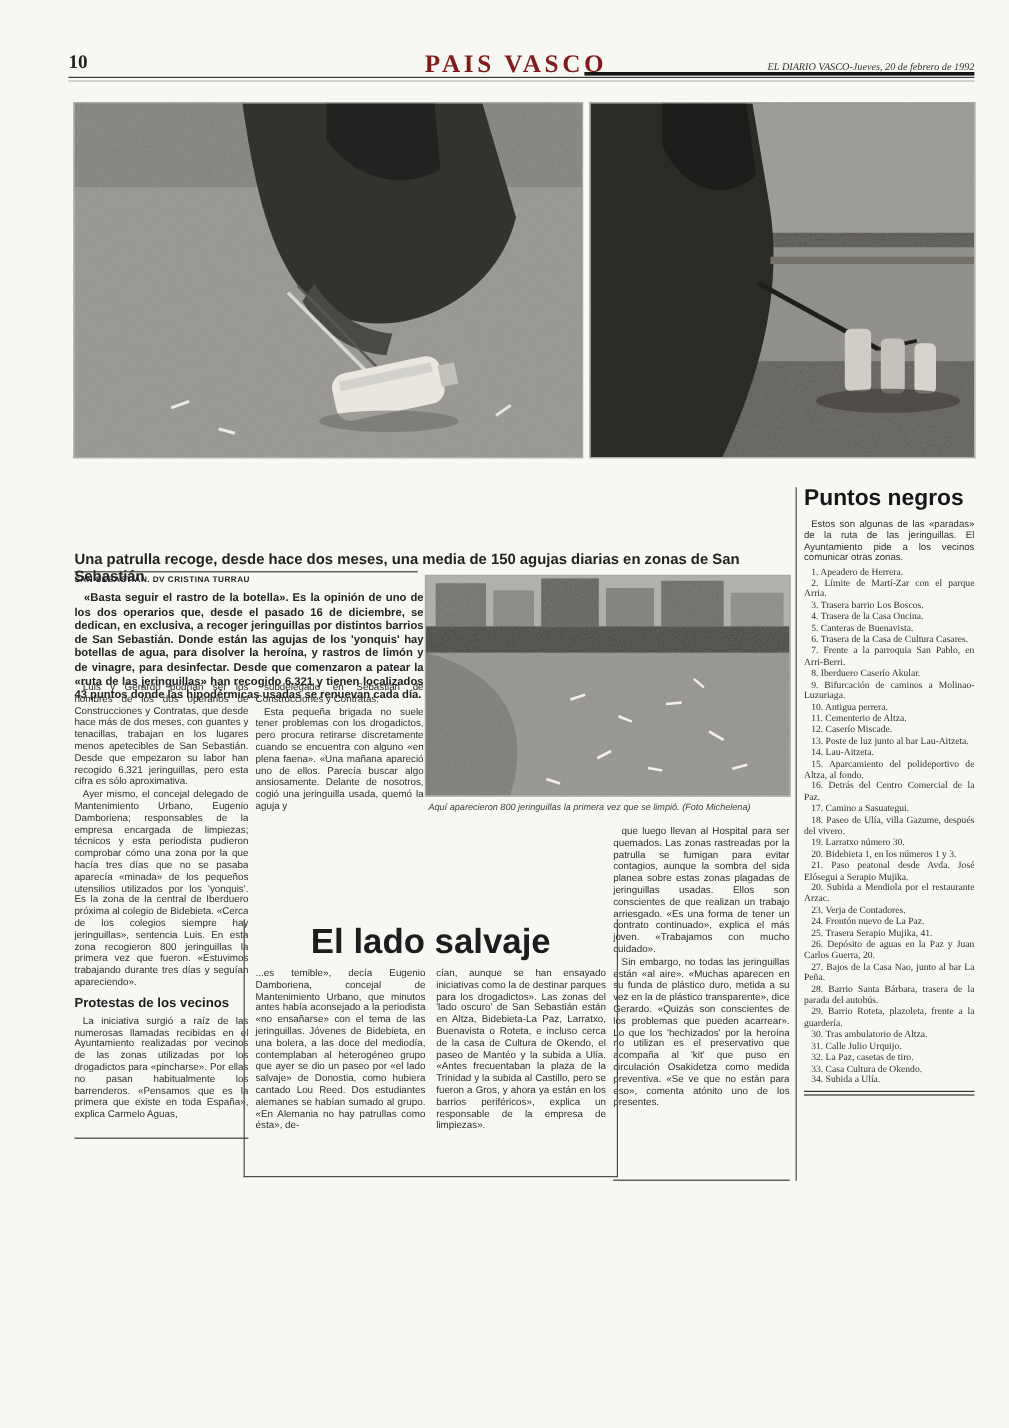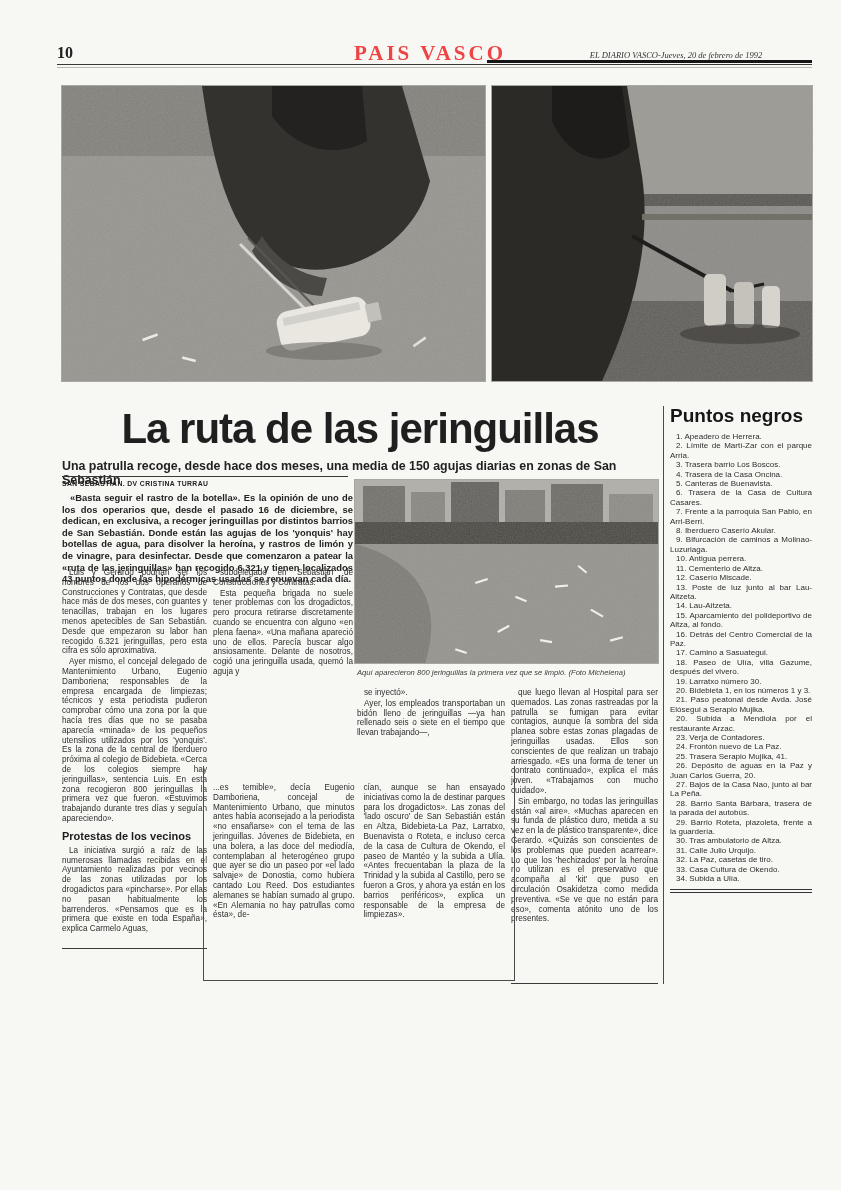--- a/index.html
+++ b/index.html
@@ -8,46 +8,46 @@
     background:#f7f7f4;
     font-family:"Liberation Sans",sans-serif;
     color:#2b2b2b;
     position:relative;
     overflow:hidden;
   }
   .abs{position:absolute;}
   .rule{background:#3a3a3a;}
   
   .pagenum{font:bold 16px "Liberation Serif",serif;color:#222;}
-  .section{font:bold 21px "Liberation Serif",serif;letter-spacing:3px;color:#ef4444;text-align:center;}
-  .edition{font:italic 8.5px "Liberation Serif",serif;color:#333;text-align:center;}
+  .section{font:bold 21px "Liberation Serif",serif;letter-spacing:3px;color:#7f1d1d;text-align:center;}
+  .edition{font:italic 8.5px "Liberation Serif",serif;color:#333;text-align:right;}
   
   .photo{overflow:hidden;outline:1px solid #a9a7a2;background:#8e8c87;}
   .photo svg{display:block;width:100%;height:100%;}
   .caption{font:italic 7.6px/9px "Liberation Sans",sans-serif;color:#3c3c3c;}
   
   .headline{font:bold 42px/44px "Liberation Sans",sans-serif;color:#1f1f1f;text-align:center;letter-spacing:-1px;}
   .subhead{font:bold 12.4px/14px "Liberation Sans",sans-serif;color:#222;}
   .byline{font:bold 6.8px "Liberation Sans",sans-serif;letter-spacing:.4px;color:#222;}
   .lead{font:bold 9.4px/11.6px "Liberation Sans",sans-serif;text-align:justify;color:#232323;}
   .lead p{margin:0;text-indent:8px;}
   
   .bodycol{font:8.2px/9.8px "Liberation Sans",sans-serif;text-align:justify;color:#2e2e2e;overflow:hidden;}
   .bodycol p{margin:0 0 1px;text-indent:7px;}
   .crosshead{font:bold 11px/12px "Liberation Sans",sans-serif;color:#1d1d1d;margin:6px 0 4px;text-indent:0;}
   
   .box{border-left:1px solid #4a4a4a;border-right:1px solid #4a4a4a;border-bottom:1px solid #4a4a4a;}
   .boxtitle{font:bold 29px/30px "Liberation Sans",sans-serif;color:#1d1d1d;text-align:center;margin:4px 0 6px;}
   .boxcols{display:flex;gap:9px;padding:0 9px;}
-  .boxcol{flex:1;font:8.2px/9.8px "Liberation Sans",sans-serif;text-align:justify;color:#2e2e2e;margin-top:17px;}
+  .boxcol{flex:1;font:8.2px/9.8px "Liberation Sans",sans-serif;text-align:justify;color:#2e2e2e;}
   
   .sidebar-title{font:bold 19px/20px "Liberation Sans",sans-serif;color:#161616;margin:0 0 6px;}
   .sidecol{font:8px/9.4px "Liberation Sans",sans-serif;text-align:justify;color:#2e2e2e;}
   .sidecol .intro{margin:0 0 2px;text-indent:6px;}
-  .sidecol ul{list-style:none;margin:0;padding:0;}
+  .sidecol ul{list-style:none;margin:0;padding:0;font-family:Liberation Serif, serif;}
   .sidecol li{text-indent:6px;margin:0;}
   .dbl{border-top:1px solid #333;border-bottom:1px solid #333;height:2px;background:transparent;}
 </style>
 </head>
 <body>
 
 <div class="abs" style="left:0;top:0;width:667px;height:1190px;">
 
   <div class="abs pagenum" style="left:57px;top:44px;">10</div>
   <div class="abs section" style="left:320px;top:41px;width:220px;">PAIS VASCO</div>
@@ -103,21 +103,20 @@
       <g>
         <rect x="212" y="188" width="22" height="52" rx="5" fill="#cfcdc6"></rect>
         <rect x="242" y="196" width="20" height="46" rx="5" fill="#c4c2bb"></rect>
         <rect x="270" y="200" width="18" height="42" rx="5" fill="#d6d4cd"></rect>
       </g>
       <ellipse cx="248" cy="248" rx="60" ry="10" fill="#403e3b" opacity="0.65"></ellipse>
       <rect x="150" y="128" width="170" height="6" fill="#737069"></rect>
     </svg>
   </div>
 
-  <div class="abs headline" style="left:62px;top:407px;width:596px;">La ruta de las jeringuillas</div>
   <div class="abs subhead" style="left:62px;top:459px;width:596px;">Una patrulla recoge, desde hace dos meses, una media de 150 agujas diarias en zonas de San Sebastián</div>
   <div class="abs rule" style="left:62px;top:476px;width:286px;height:1px;"></div>
   <div class="abs byline" style="left:62px;top:480px;width:286px;">SAN SEBASTIÁN. DV CRISTINA TURRAU</div>
 
   <div class="abs lead" style="left:62px;top:492px;width:291px;">
     <p>«Basta seguir el rastro de la botella». Es la opinión de uno de los dos operarios que, desde el pasado 16 de diciembre, se dedican, en exclusiva, a recoger jeringuillas por distintos barrios de San Sebastián. Donde están las agujas de los 'yonquis' hay botellas de agua, para disolver la heroína, y rastros de limón y de vinagre, para desinfectar. Desde que comenzaron a patear la «ruta de las jeringuillas» han recogido 6.321 y tienen localizados 43 puntos donde las hipodérmicas usadas se renuevan cada día.</p>
   </div>
 
   <div class="abs bodycol" style="left:62px;top:568px;width:145px;height:376px;">
     <div>
@@ -166,46 +165,42 @@
         <rect x="142" y="148" width="13" height="2.2" transform="rotate(-28 148 149)"></rect>
         <rect x="185" y="160" width="12" height="2.2" transform="rotate(10 191 161)"></rect>
         <rect x="255" y="158" width="13" height="2.2" transform="rotate(-15 261 159)"></rect>
         <rect x="100" y="170" width="12" height="2.2" transform="rotate(18 106 171)"></rect>
         <rect x="222" y="88" width="11" height="2" transform="rotate(40 227 89)"></rect>
       </g>
     </svg>
   </div>
   <div class="abs caption" style="left:357px;top:668px;width:300px;">Aquí aparecieron 800 jeringuillas la primera vez que se limpió. (Foto Michelena)</div>
 
-  <div class="abs bodycol" style="left:357px;top:688px;width:148px;height:74px;">
-    <div>
-        <p>se inyectó».</p>
-        <p>Ayer, los empleados transportaban un bidón lleno de jeringuillas —ya han rellenado seis o siete en el tiempo que llevan trabajando—,</p>
-      </div>
-  </div>
 
   <div class="abs bodycol" style="left:511px;top:688px;width:147px;height:292px;">
     <div>
         <p>que luego llevan al Hospital para ser quemados. Las zonas rastreadas por la patrulla se fumigan para evitar contagios, aunque la sombra del sida planea sobre estas zonas plagadas de jeringuillas usadas. Ellos son conscientes de que realizan un trabajo arriesgado. «Es una forma de tener un contrato continuado», explica el más joven. «Trabajamos con mucho cuidado».</p>
         <p>Sin embargo, no todas las jeringuillas están «al aire». «Muchas aparecen en su funda de plástico duro, metida a su vez en la de plástico transparente», dice Gerardo. «Quizás son conscientes de los problemas que pueden acarrear». Lo que los 'hechizados' por la heroína no utilizan es el preservativo que acompaña al 'kit' que puso en circulación Osakidetza como medida preventiva. «Se ve que no están para eso», comenta atónito uno de los presentes.</p>
       </div>
   </div>
   <div class="abs rule" style="left:511px;top:983px;width:147px;height:1px;"></div>
 
   <div class="abs box" style="left:203px;top:766px;width:310px;height:214px;">
+    <div class="boxtitle">El lado salvaje</div>
     <div class="boxcols">
       <div class="boxcol">...es temible», decía Eugenio Damboriena, concejal de Mantenimiento Urbano, que minutos antes había aconsejado a la periodista «no ensañarse» con el tema de las jeringuillas. Jóvenes de Bidebieta, en una bolera, a las doce del mediodía, contemplaban al heterogéneo grupo que ayer se dio un paseo por «el lado salvaje» de Donostia, como hubiera cantado Lou Reed. Dos estudiantes alemanes se habían sumado al grupo. «En Alemania no hay patrullas como ésta», de-</div>
       <div class="boxcol">cían, aunque se han ensayado iniciativas como la de destinar parques para los drogadictos». Las zonas del 'lado oscuro' de San Sebastián están en Altza, Bidebieta-La Paz, Larratxo, Buenavista o Roteta, e incluso cerca de la casa de Cultura de Okendo, el paseo de Mantéo y la subida a Ulía. «Antes frecuentaban la plaza de la Trinidad y la subida al Castillo, pero se fueron a Gros, y ahora ya están en los barrios periféricos», explica un responsable de la empresa de limpiezas».</div>
     </div>
   </div>
 
   <div class="abs" style="left:663px;top:406px;width:1px;height:578px;background:#4a4a4a;"></div>
   <div class="abs" style="left:670px;top:406px;width:142px;">
     <div class="sidebar-title">Puntos negros</div>
     <div class="sidecol">
+      <p class="intro">Estos son algunas de las «paradas» de la ruta de las jeringuillas. El Ayuntamiento pide a los vecinos comunicar otras zonas.</p>
       <ul>
           <li>1. Apeadero de Herrera.</li>
           <li>2. Límite de Martí-Zar con el parque Arria.</li>
           <li>3. Trasera barrio Los Boscos.</li>
           <li>4. Trasera de la Casa Oncina.</li>
           <li>5. Canteras de Buenavista.</li>
           <li>6. Trasera de la Casa de Cultura Casares.</li>
           <li>7. Frente a la parroquia San Pablo, en Arri-Berri.</li>
           <li>8. Iberduero Caserío Akular.</li>
           <li>9. Bifurcación de caminos a Molinao-Luzuriaga.</li>

